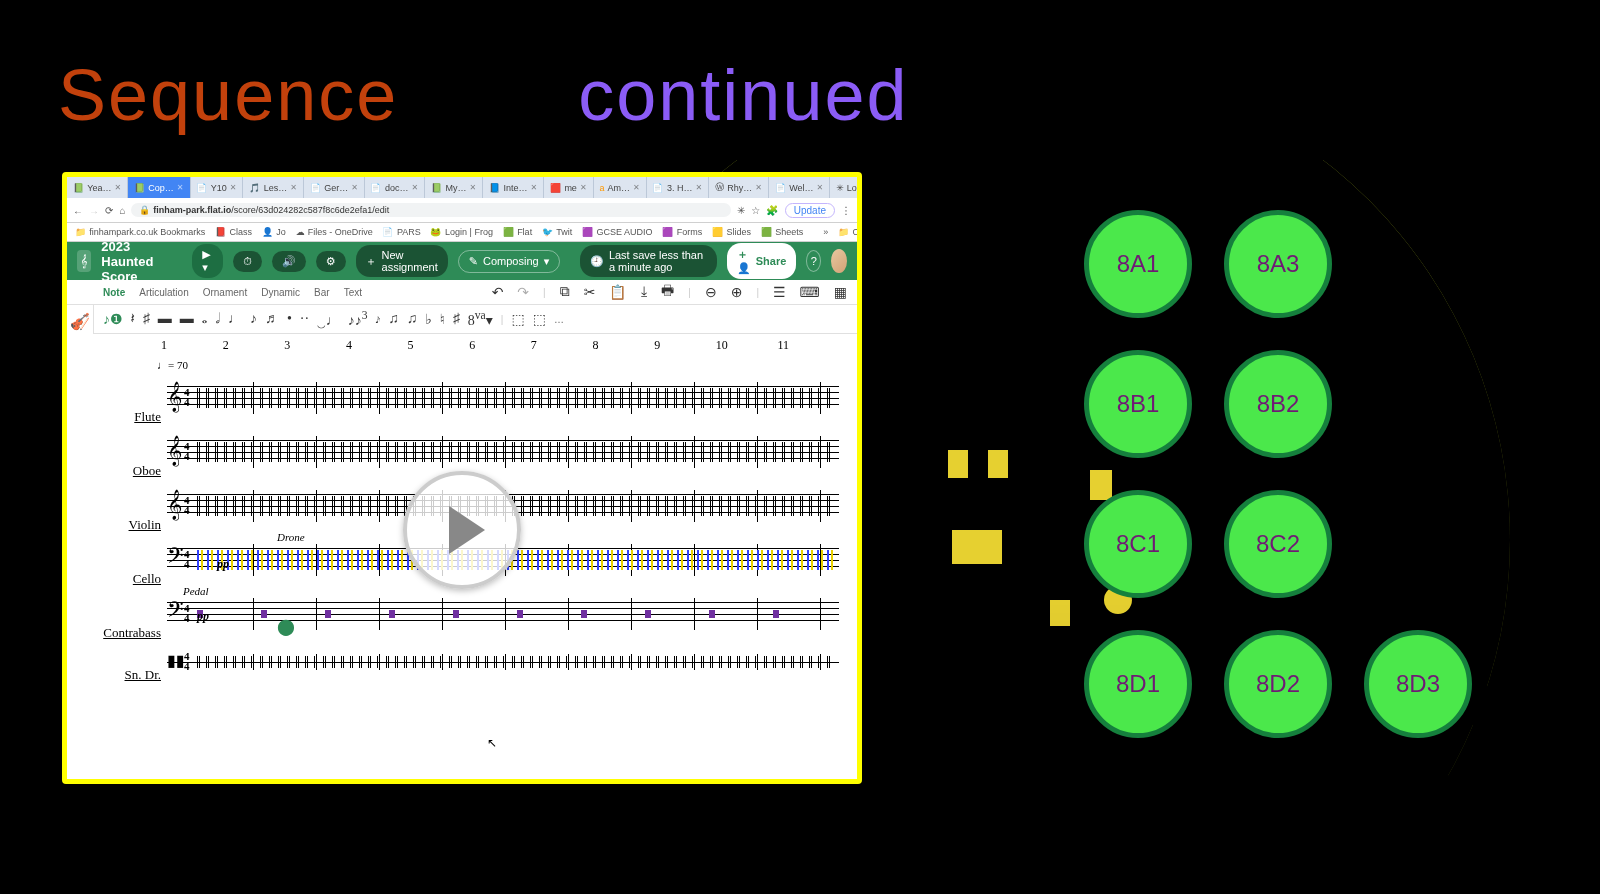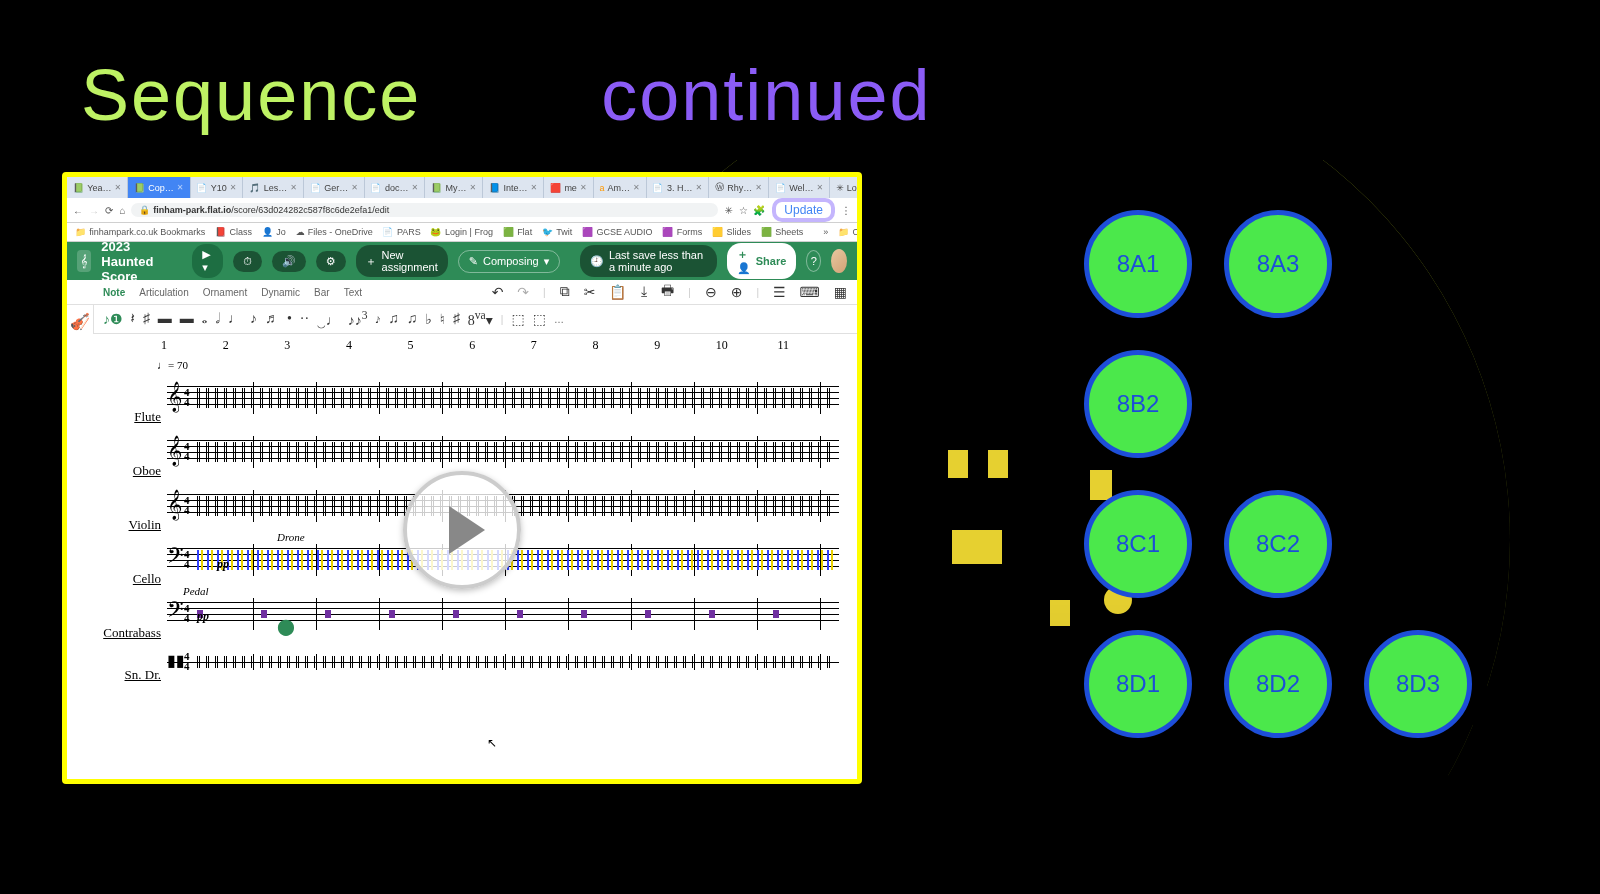--- a/index.html
+++ b/index.html
@@ -15,36 +15,36 @@
   .bats{right:520px;top:160px;width:220px;}
 
   
   .vignette{position:absolute;inset:0;box-shadow:inset 0 0 200px 80px #000;}
 
   
   .titlebar{position:absolute;left:30px;right:30px;top:30px;height:130px;background:#000;display:flex;
             align-items:center;padding-left:28px;gap:180px;}
   .titlebar span{font-family:"Century Gothic","Avenir Next","Segoe UI",Arial,sans-serif;font-weight:300;
                  font-size:72px;letter-spacing:2px;}
-  .t1{color:#bef264;margin-left:23px;}
+  .t1{color:#c2410c;}
   .t2{color:#8b5cf6;}
 
   
   .shot{position:absolute;left:62px;top:172px;width:790px;height:602px;background:#fff;border:5px solid #ffff00;
         border-radius:4px;display:flex;flex-direction:column;overflow:hidden;}
 
   
   .tabs{display:flex;height:21px;background:#dde5f0;font-size:9px;color:#444;align-items:stretch;}
   .tab{display:flex;align-items:center;gap:3px;padding:0 6px;border-right:1px solid #bcc8d8;white-space:nowrap;}
   .tab.active{background:#4285f4;color:#fff;}
   .tab .x{font-size:8px;opacity:.6;}
   .addr{display:flex;align-items:center;height:24px;background:#fff;border-bottom:1px solid #d0d0d0;
         font-size:10px;color:#555;padding:0 6px;gap:6px;}
   .addr .omni{flex:1;background:#f1f3f4;border-radius:10px;padding:2px 8px;font-size:9px;color:#333;}
-  .addr .upd{font-size:12px;border:4px solid #c4b5fd;color:#4285f4;border-radius:10px;padding:1px 8px;}
+  .addr .upd{font-size:10px;border:1px solid #c4b5fd;color:#4285f4;border-radius:10px;padding:1px 8px;}
   .bmbar{display:flex;align-items:center;height:18px;background:#fff;border-bottom:1px solid #d0d0d0;
          font-size:9px;color:#555;padding:0 8px;gap:10px;white-space:nowrap;overflow:hidden;}
   .bmbar span{display:inline-flex;gap:3px;}
 
   
   .flathdr{height:38px;background:#2e8b57;display:flex;align-items:center;color:#fff;font-size:12px;
            padding:0 10px;gap:10px;}
   .flathdr .logo{width:22px;height:22px;background:#fff3;border-radius:4px;display:flex;align-items:center;justify-content:center;}
   .flathdr .title{font-weight:600;font-size:13px;}
   .rbtn{display:inline-flex;align-items:center;gap:5px;padding:4px 10px;border-radius:14px;font-size:11px;}
@@ -92,22 +92,22 @@
            border-radius:50%;background:#ffffffcc;border:4px solid #ccc;display:flex;align-items:center;
            justify-content:center;box-shadow:0 2px 6px rgba(0,0,0,.25);}
   .playbtn::after{content:"";border-left:36px solid #888;border-top:24px solid transparent;
                   border-bottom:24px solid transparent;margin-left:10px;}
 
   .cursor{position:absolute;left:420px;bottom:28px;font-size:12px;color:#000;}
 
   
   .buttons{position:absolute;right:128px;top:210px;display:flex;flex-direction:column;gap:32px;}
   .brow{display:flex;gap:32px;}
-  .lesson{width:98px;height:98px;border-radius:50%;background:#4be84b;border:5px solid #1d4ed8;
-          display:flex;align-items:center;justify-content:center;color:#1d4ed8;font-size:24px;
+  .lesson{width:98px;height:98px;border-radius:50%;background:#4be84b;border:5px solid #15803d;
+          display:flex;align-items:center;justify-content:center;color:#701a75;font-size:24px;
           font-family:Arial,sans-serif;}
 
   
   .win{fill:#e6d030;}
 </style>
 </head>
 <body>
 
 <div class="scene">
   <div class="moon"></div>
@@ -431,20 +431,21 @@
     <div class="playbtn"></div>
   </div>
 </div>
 
 <div class="buttons">
   <div class="brow">
     <div class="lesson">8A1</div>
     <div class="lesson">8A3</div>
   </div>
   <div class="brow">
+    <div class="lesson">8B1</div>
     <div class="lesson">8B2</div>
   </div>
   <div class="brow">
     <div class="lesson">8C1</div>
     <div class="lesson">8C2</div>
   </div>
   <div class="brow">
     <div class="lesson">8D1</div>
     <div class="lesson">8D2</div>
     <div class="lesson">8D3</div>

